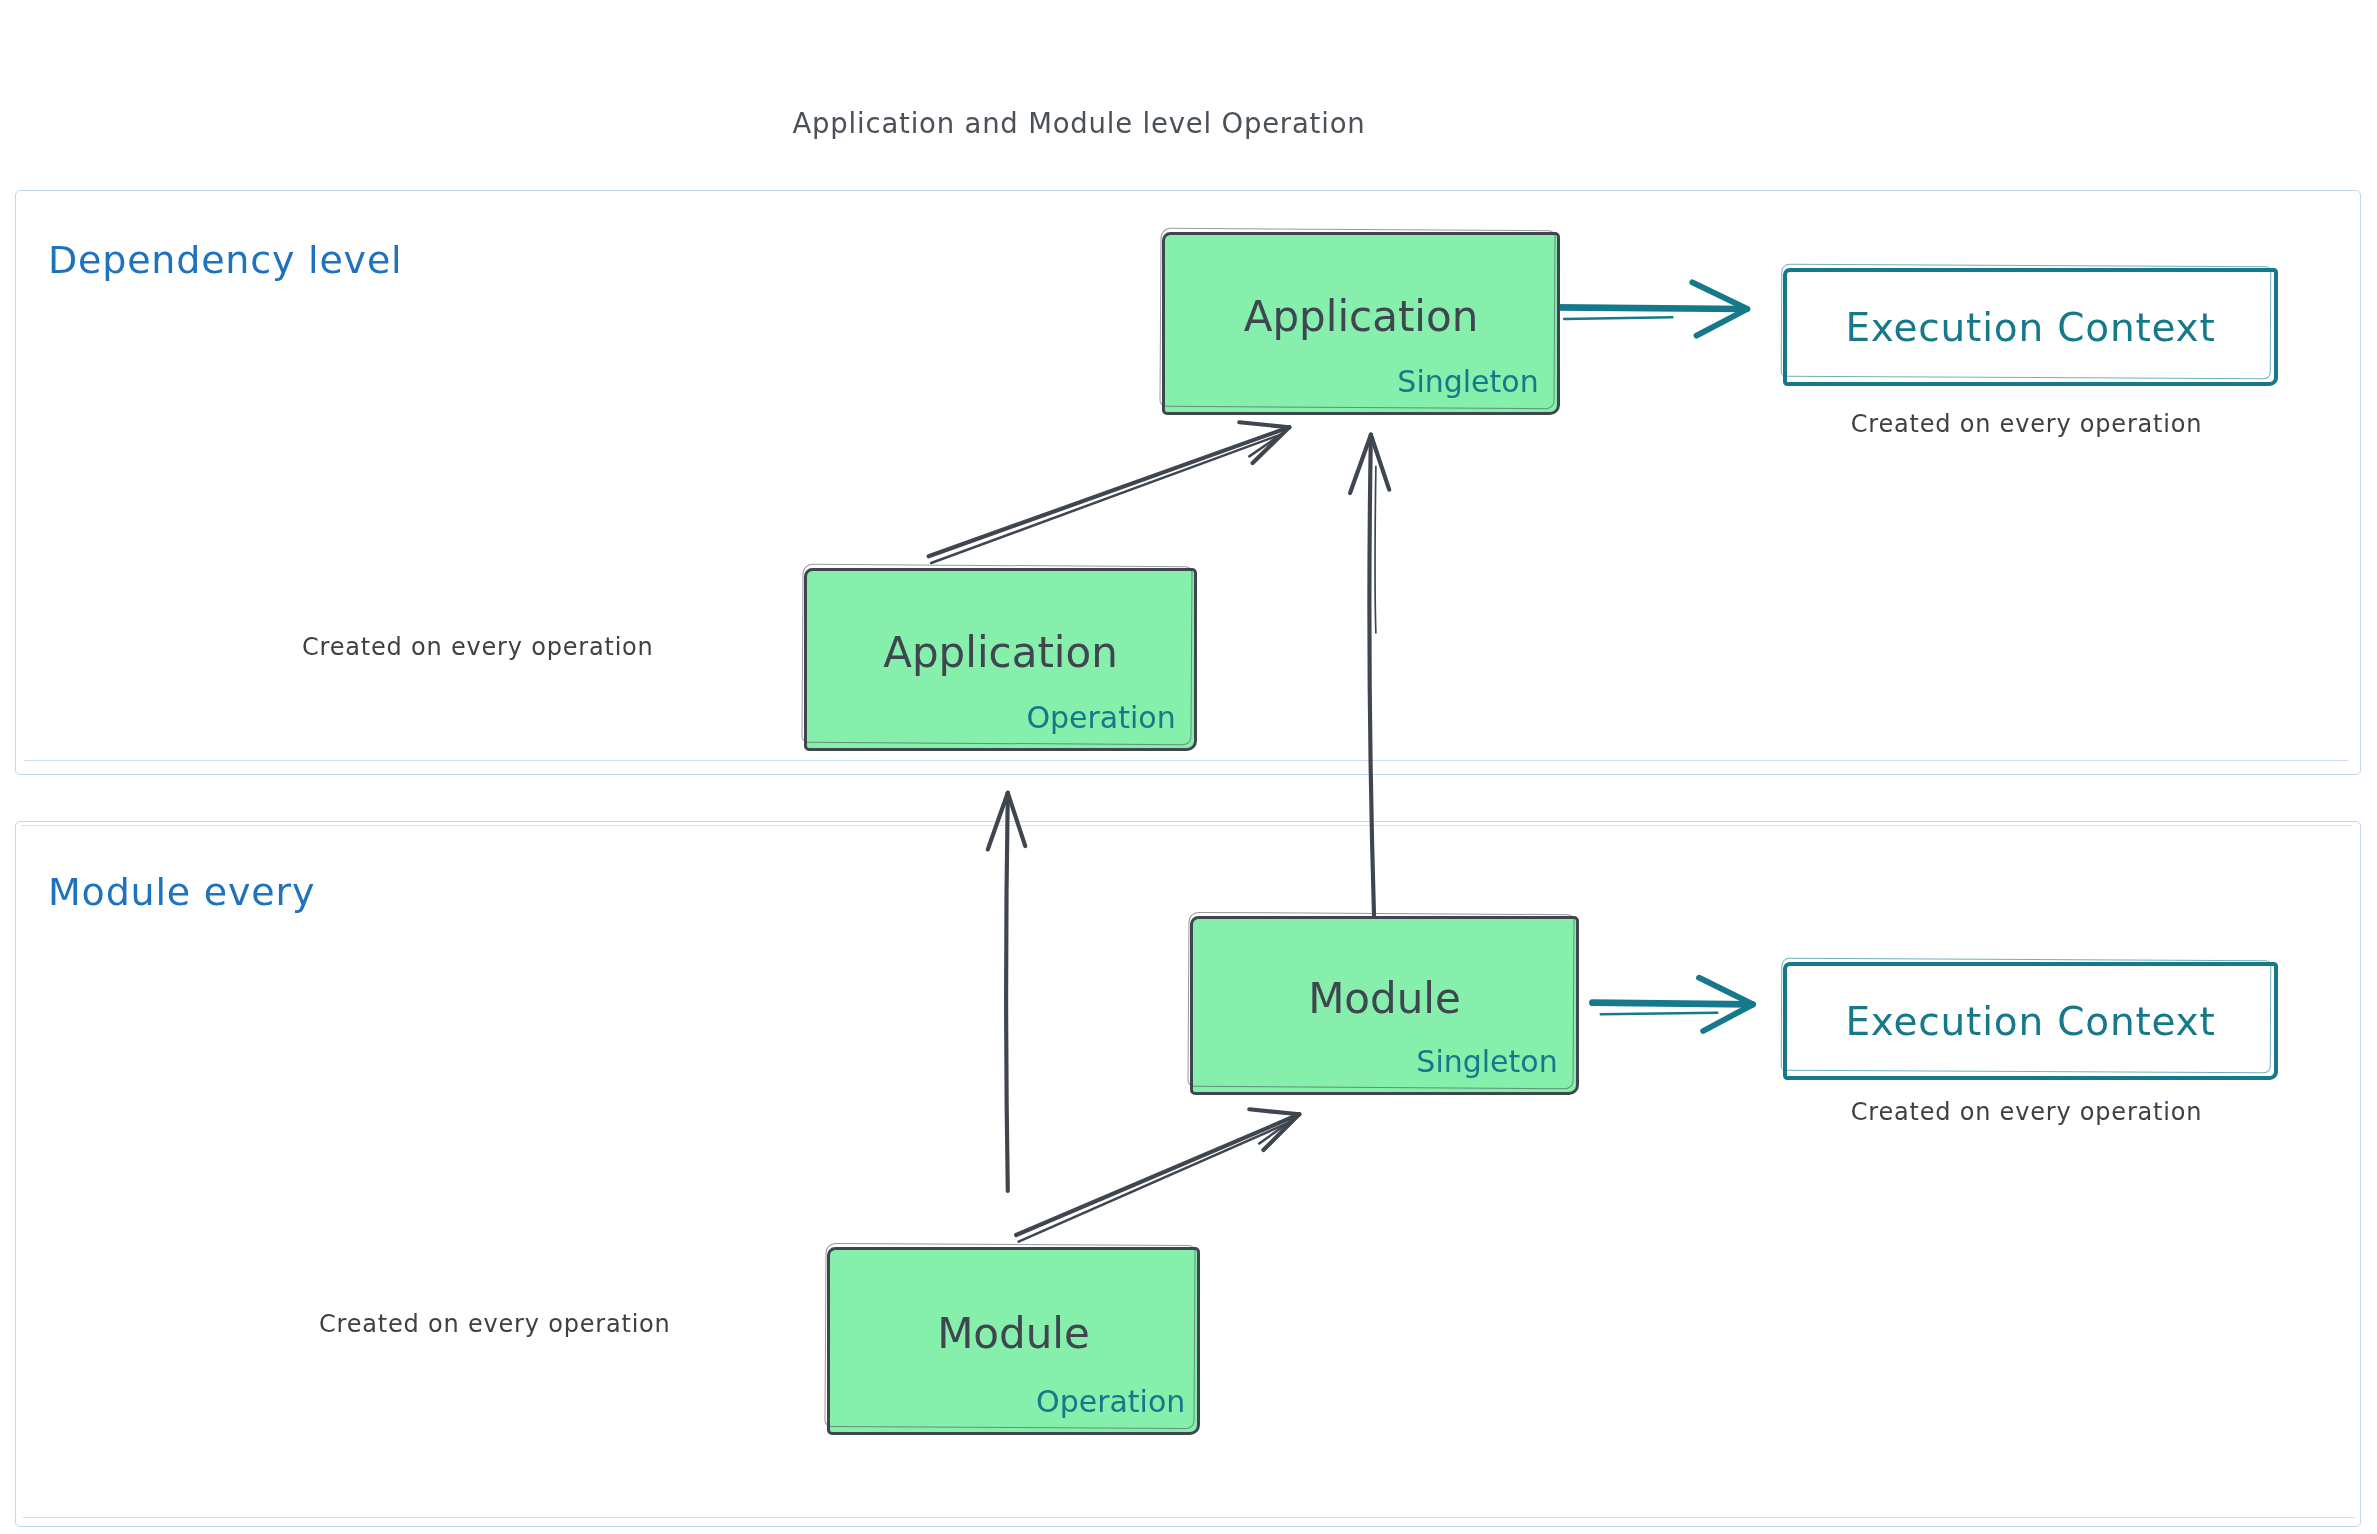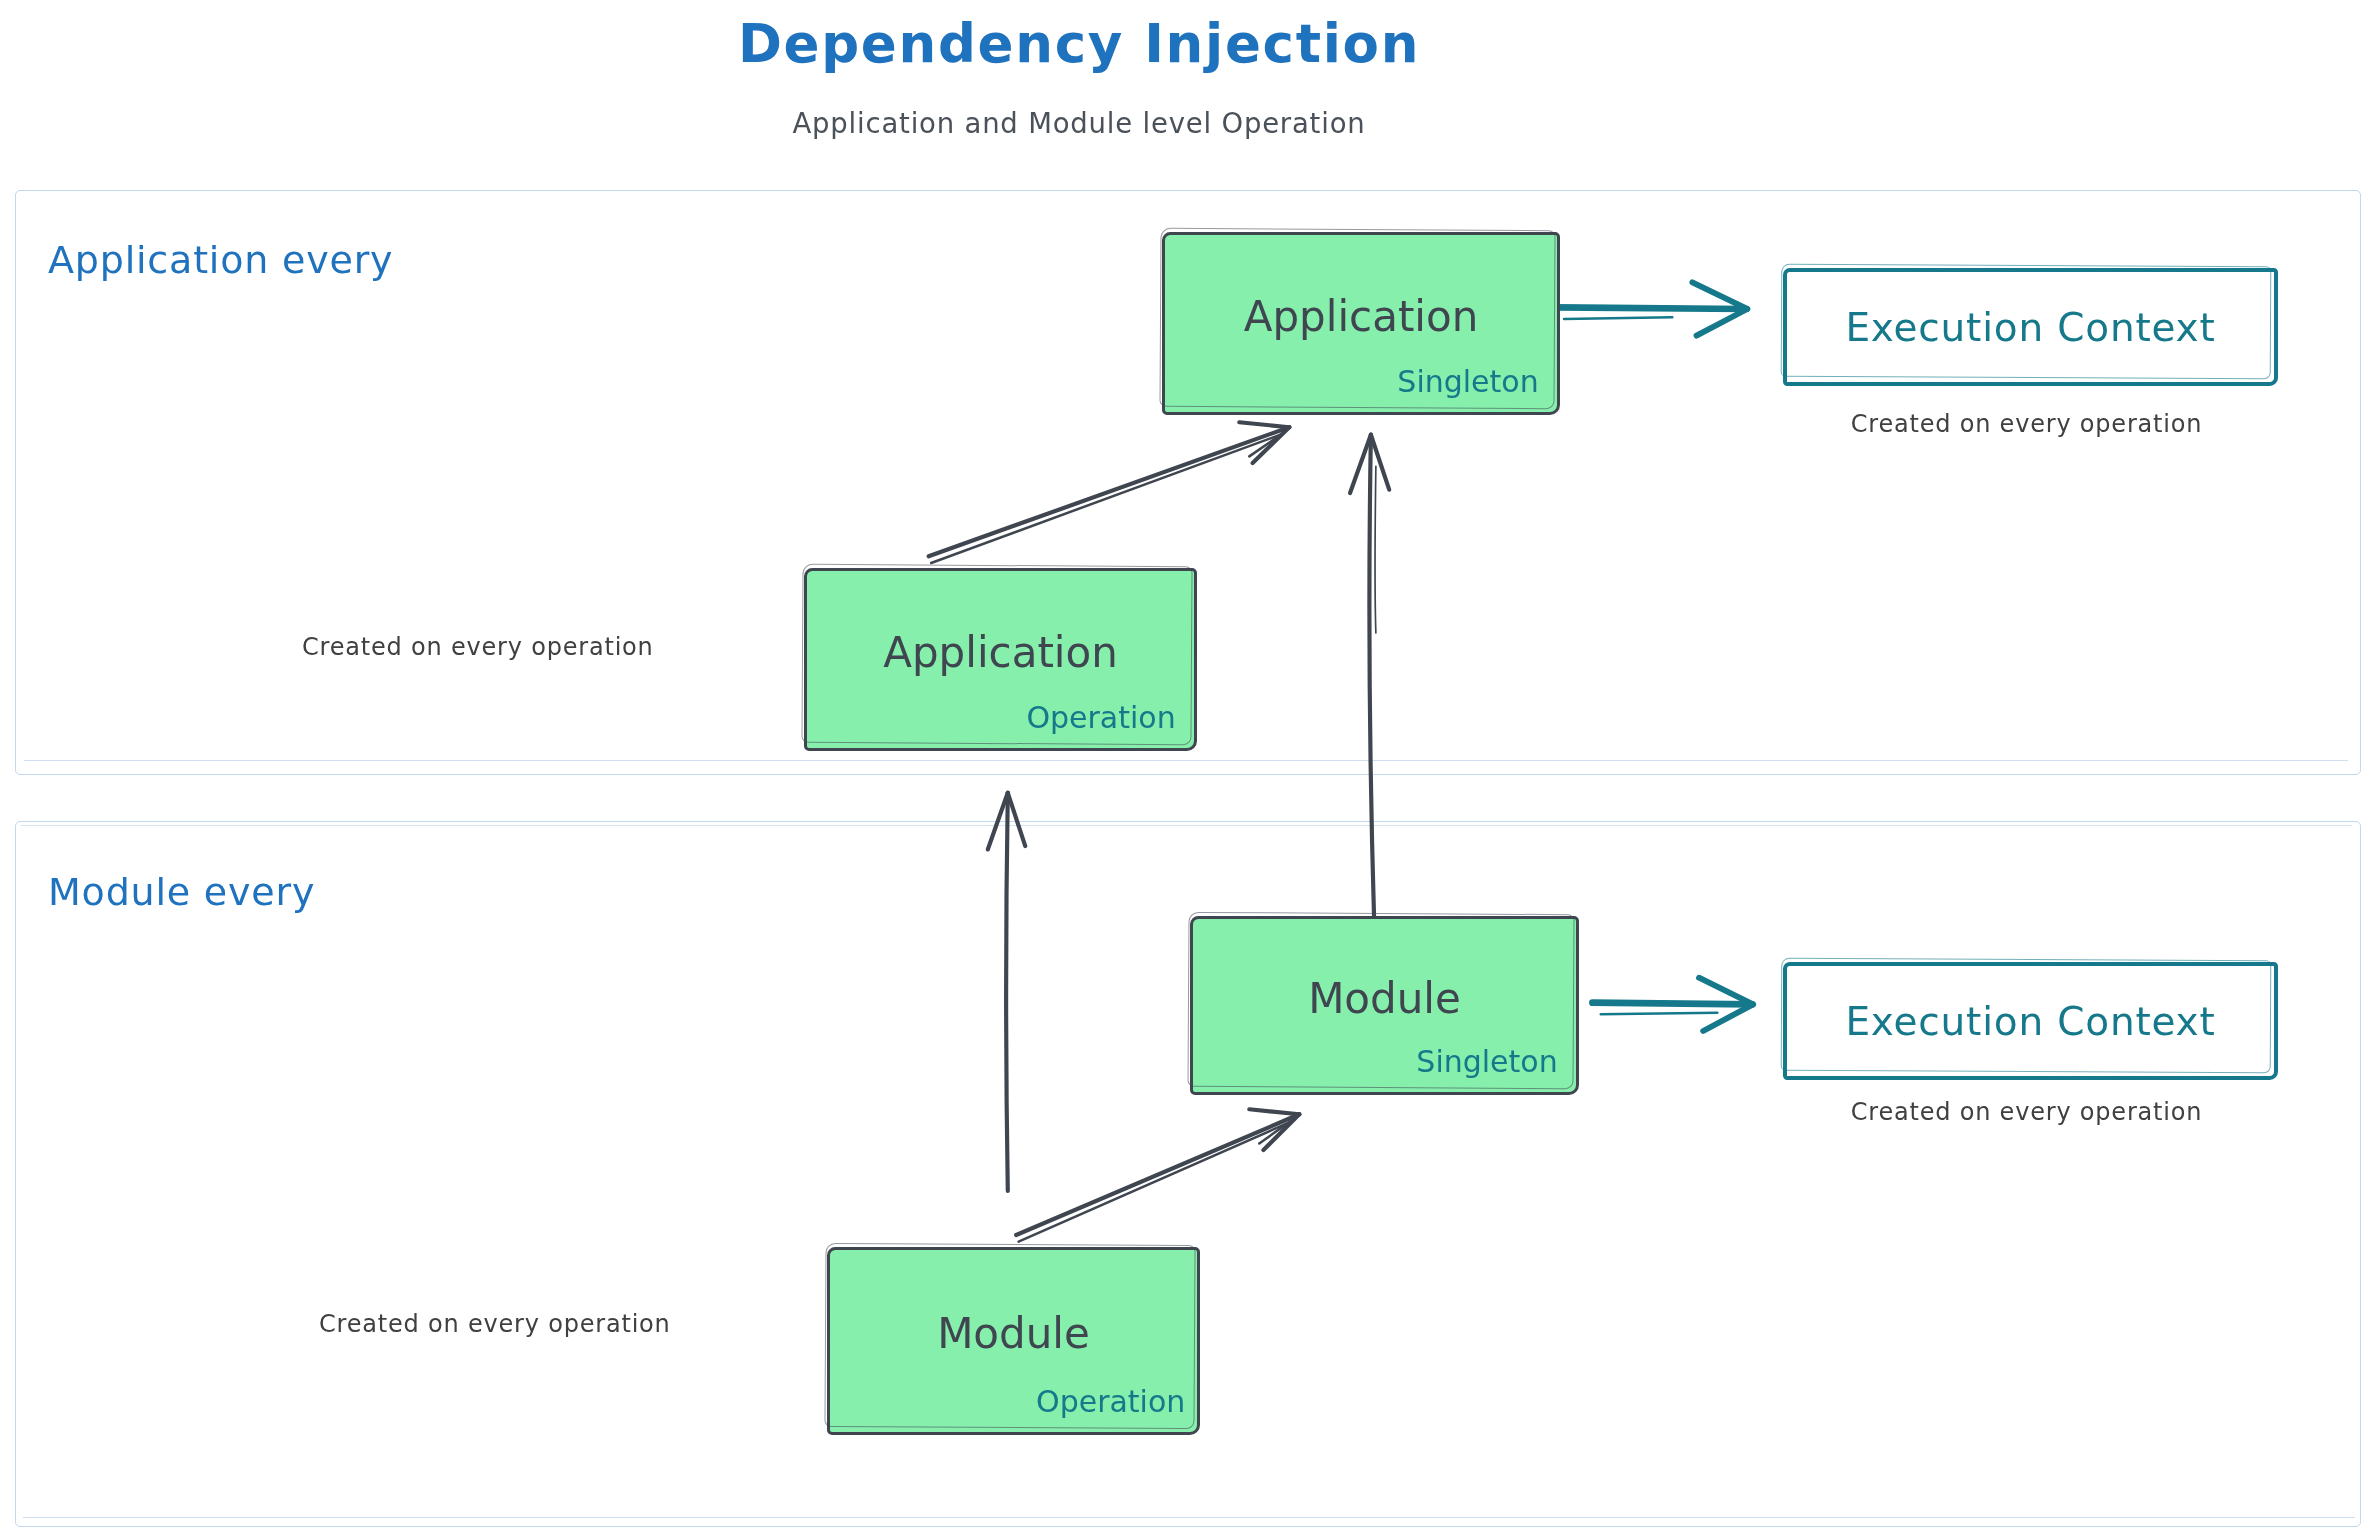--- a/index.html
+++ b/index.html
@@ -121,25 +121,24 @@
   }
   .caption-center { text-align: center; }
 
   svg.arrows { left: 0; top: 0; pointer-events: none; }
 </style>
 </head>
 <body>
 
 <div class="canvas">
 
-  <div class="abs page-title">Dependency Injection</div>
   <div class="abs page-subtitle">Application and Module level Operation</div>
 
   <div class="abs level-container container-top"></div>
-  <div class="abs section-label" style="left:48px; top:238px;">Application every</div>
+  <div class="abs section-label" style="left:48px; top:238px;">Dependency level</div>
 
   <div class="abs level-container container-bottom"></div>
   <div class="abs section-label" style="left:48px; top:870px;">Module every</div>
 
   <svg class="abs arrows" width="2377" height="1534" viewBox="0 0 2854 1842" fill="none">
 
     <g stroke="#3f4650" stroke-linecap="round">
       <path d="M1115,668 L1548,513" stroke-width="5"></path>
       <path d="M1118,676 L1540,521" stroke-width="3"></path>
       <path d="M1548,513 L1488,507" stroke-width="5"></path>

